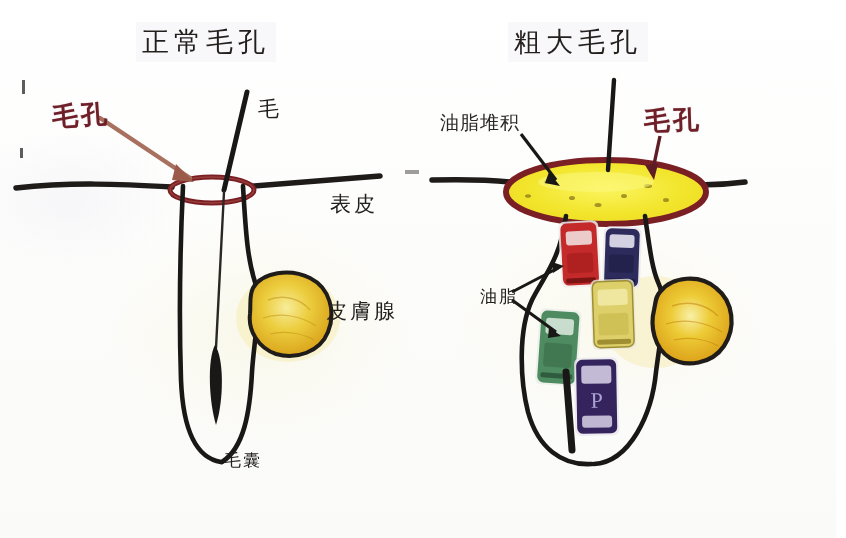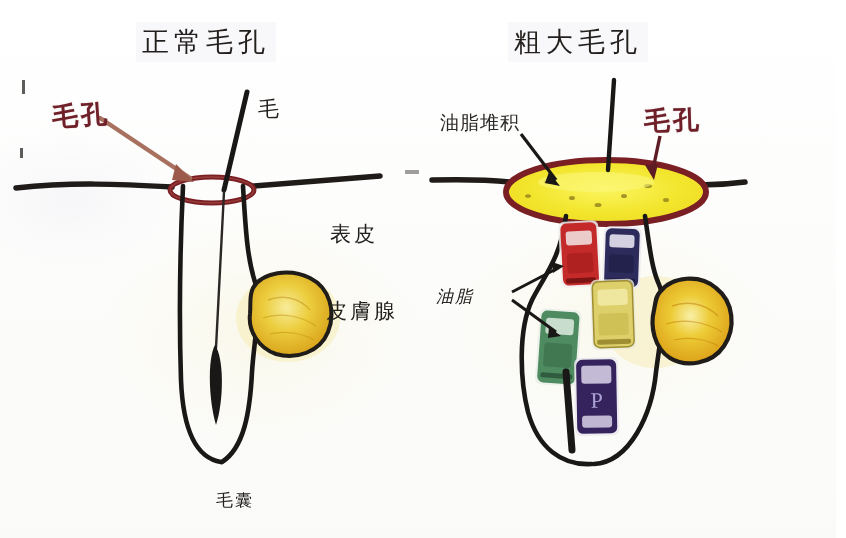--- a/index.html
+++ b/index.html
@@ -268,25 +268,25 @@
         <path d="M 660 136 L 652 174" stroke="#5e1c24" stroke-width="3.4" fill="none"></path>
         <path d="M 645 165 L 654 180 L 658 164 Z" fill="#5e1c24"></path>
       </g>
     </g>
   </svg>
 
   <div class="hand-red" style="left:52px; top:98px;">毛孔</div>
 
   <div class="ink-label" style="left:258px; top:95px;">毛</div>
 
-  <div class="ink-label" style="left:330px; top:190px;margin-top:30px;">表皮</div>
+  <div class="ink-label" style="left:330px; top:190px;">表皮</div>
 
   <div class="ink-label" style="left:326px; top:297px;font-family:Liberation Mono, monospace;">皮膚腺</div>
 
-  <div class="ink-label small" style="left:216px; top:449px;margin-top:40px;">毛囊</div>
+  <div class="ink-label small" style="left:224px; top:449px;">毛囊</div>
 
   <div class="ink-label tiny" style="left:440px; top:110px;">油脂堆积</div>
 
   <div class="hand-red r2" style="left:644px; top:103px;">毛孔</div>
 
-  <div class="ink-label small" style="left:436px; top:285px;font-style:italic;">油脂</div>
+  <div class="ink-label small" style="left:480px; top:285px;">油脂</div>
 
 </div>
 
 </body></html>

